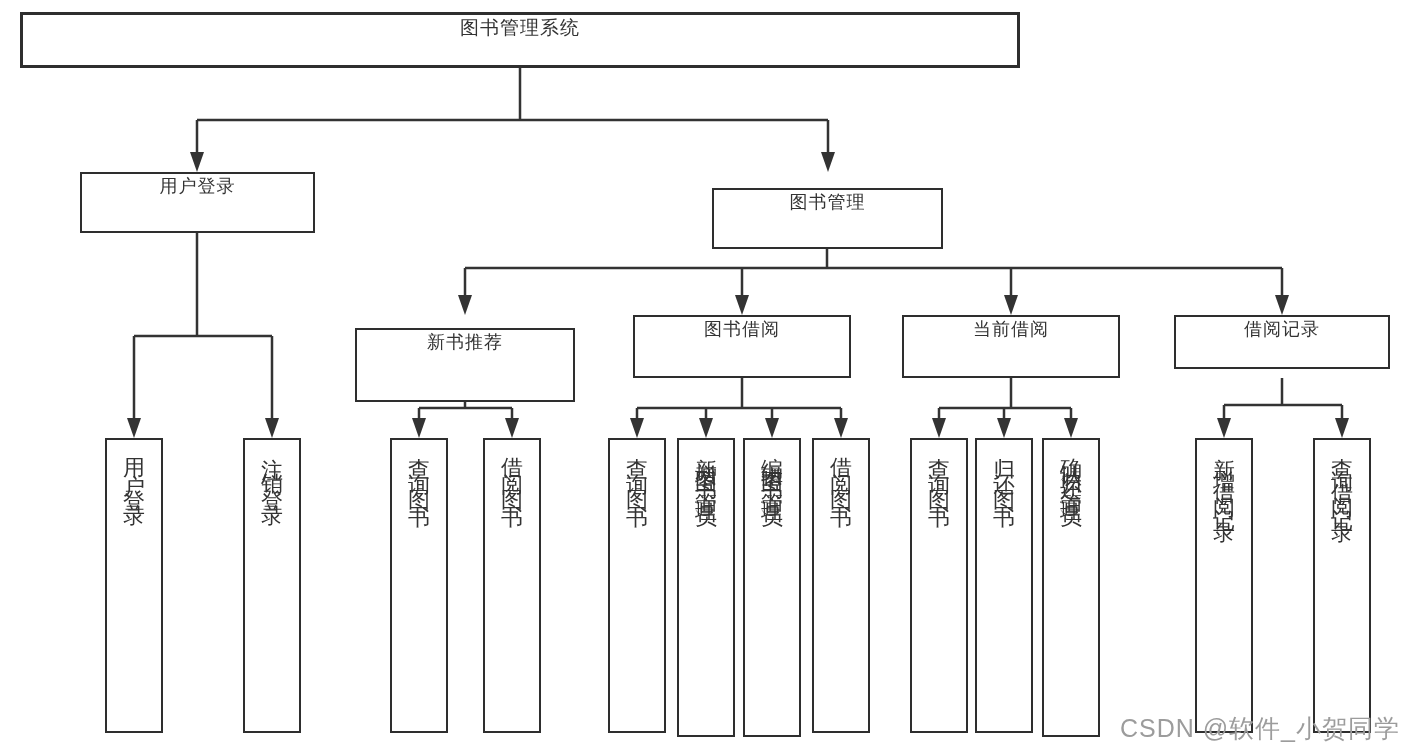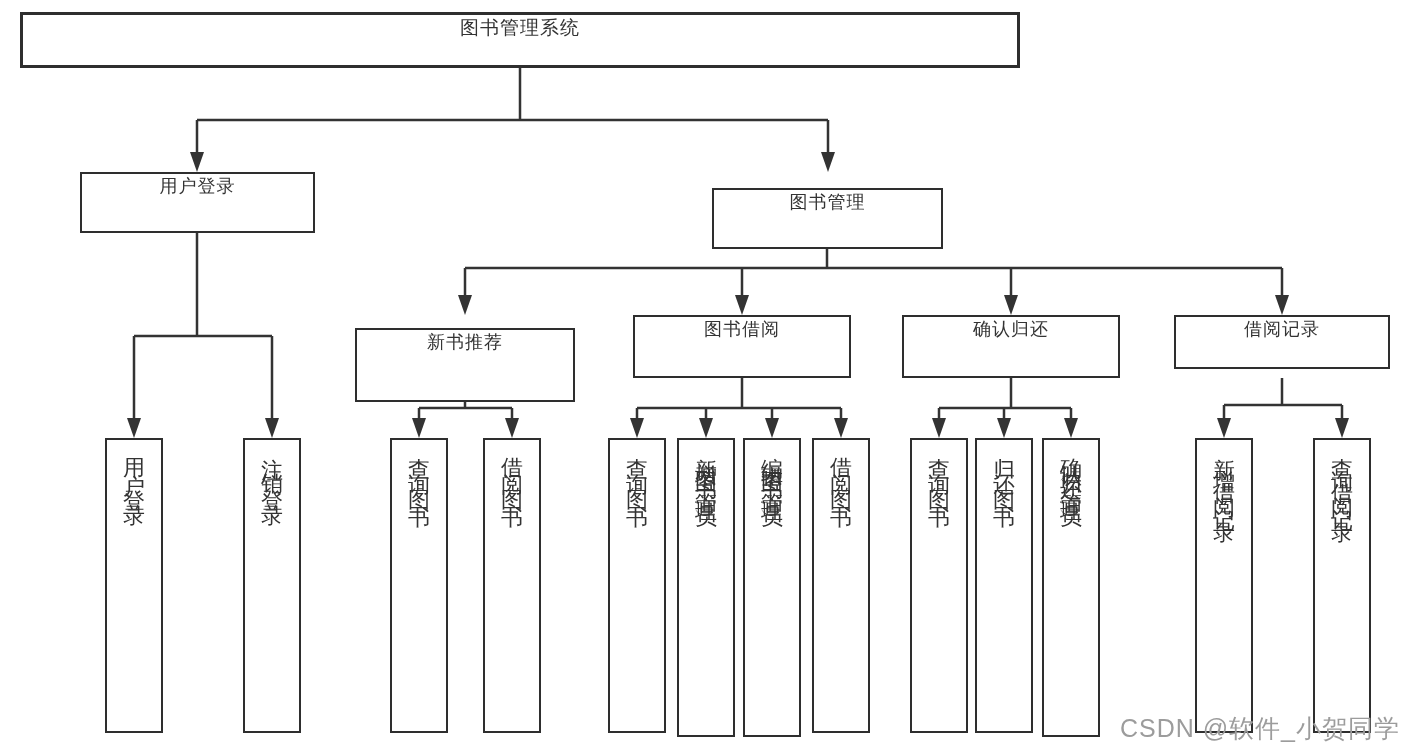--- a/index.html
+++ b/index.html
@@ -108,21 +108,21 @@
     <span>图书管理</span>
   </div>
 
   <div class="node branch" style="left:355px;top:328px;width:220px;height:74px">
     <span>新书推荐</span>
   </div>
   <div class="node branch" style="left:633px;top:315px;width:218px;height:63px">
     <span>图书借阅</span>
   </div>
   <div class="node branch" style="left:902px;top:315px;width:218px;height:63px">
-    <span>确认归还</span>
+    <span>当前借阅</span>
   </div>
   <div class="node branch" style="left:1174px;top:315px;width:216px;height:54px">
     <span>借阅记录</span>
   </div>
 
   <div class="node leaf" style="left:105px;top:438px;width:58px;height:295px">
     <span class="vtext v-roomy">用户登录</span>
   </div>
   <div class="node leaf" style="left:243px;top:438px;width:58px;height:295px">
     <span class="vtext v-roomy">注销登录</span>

